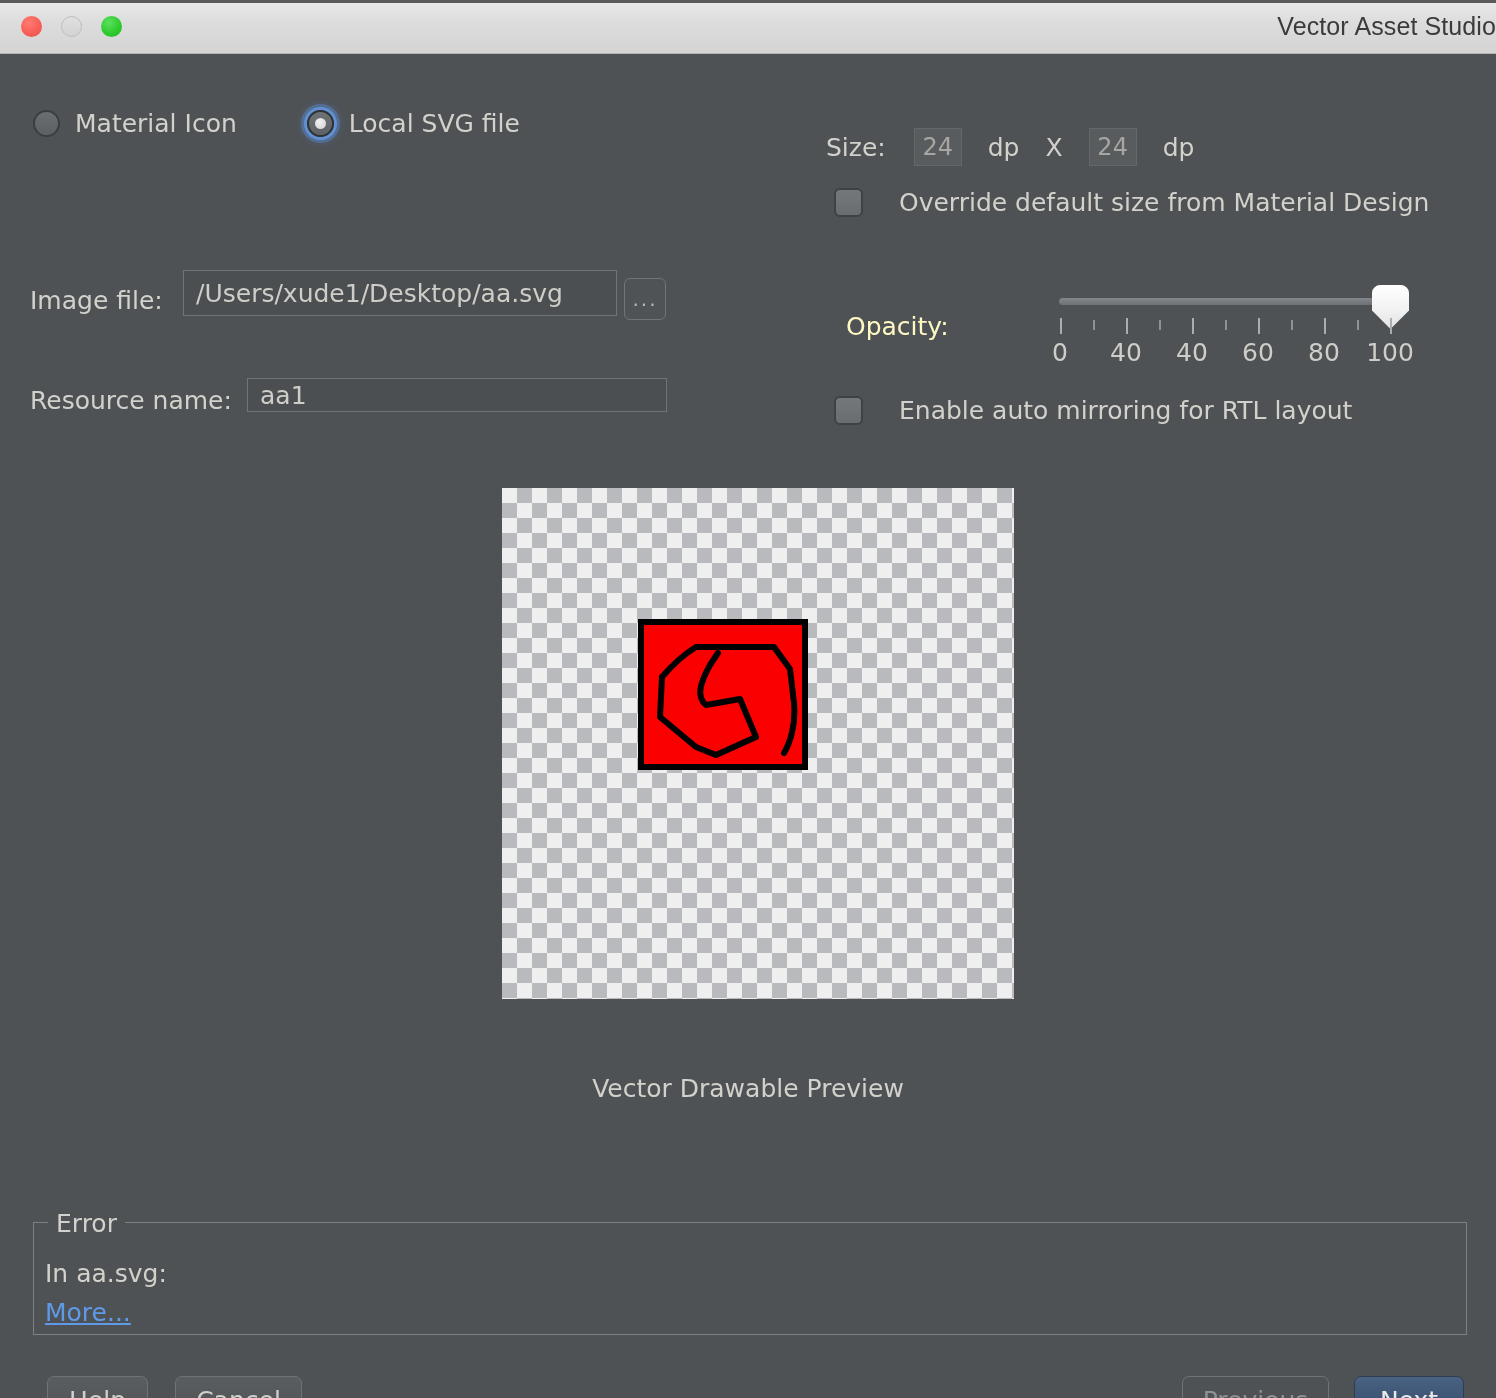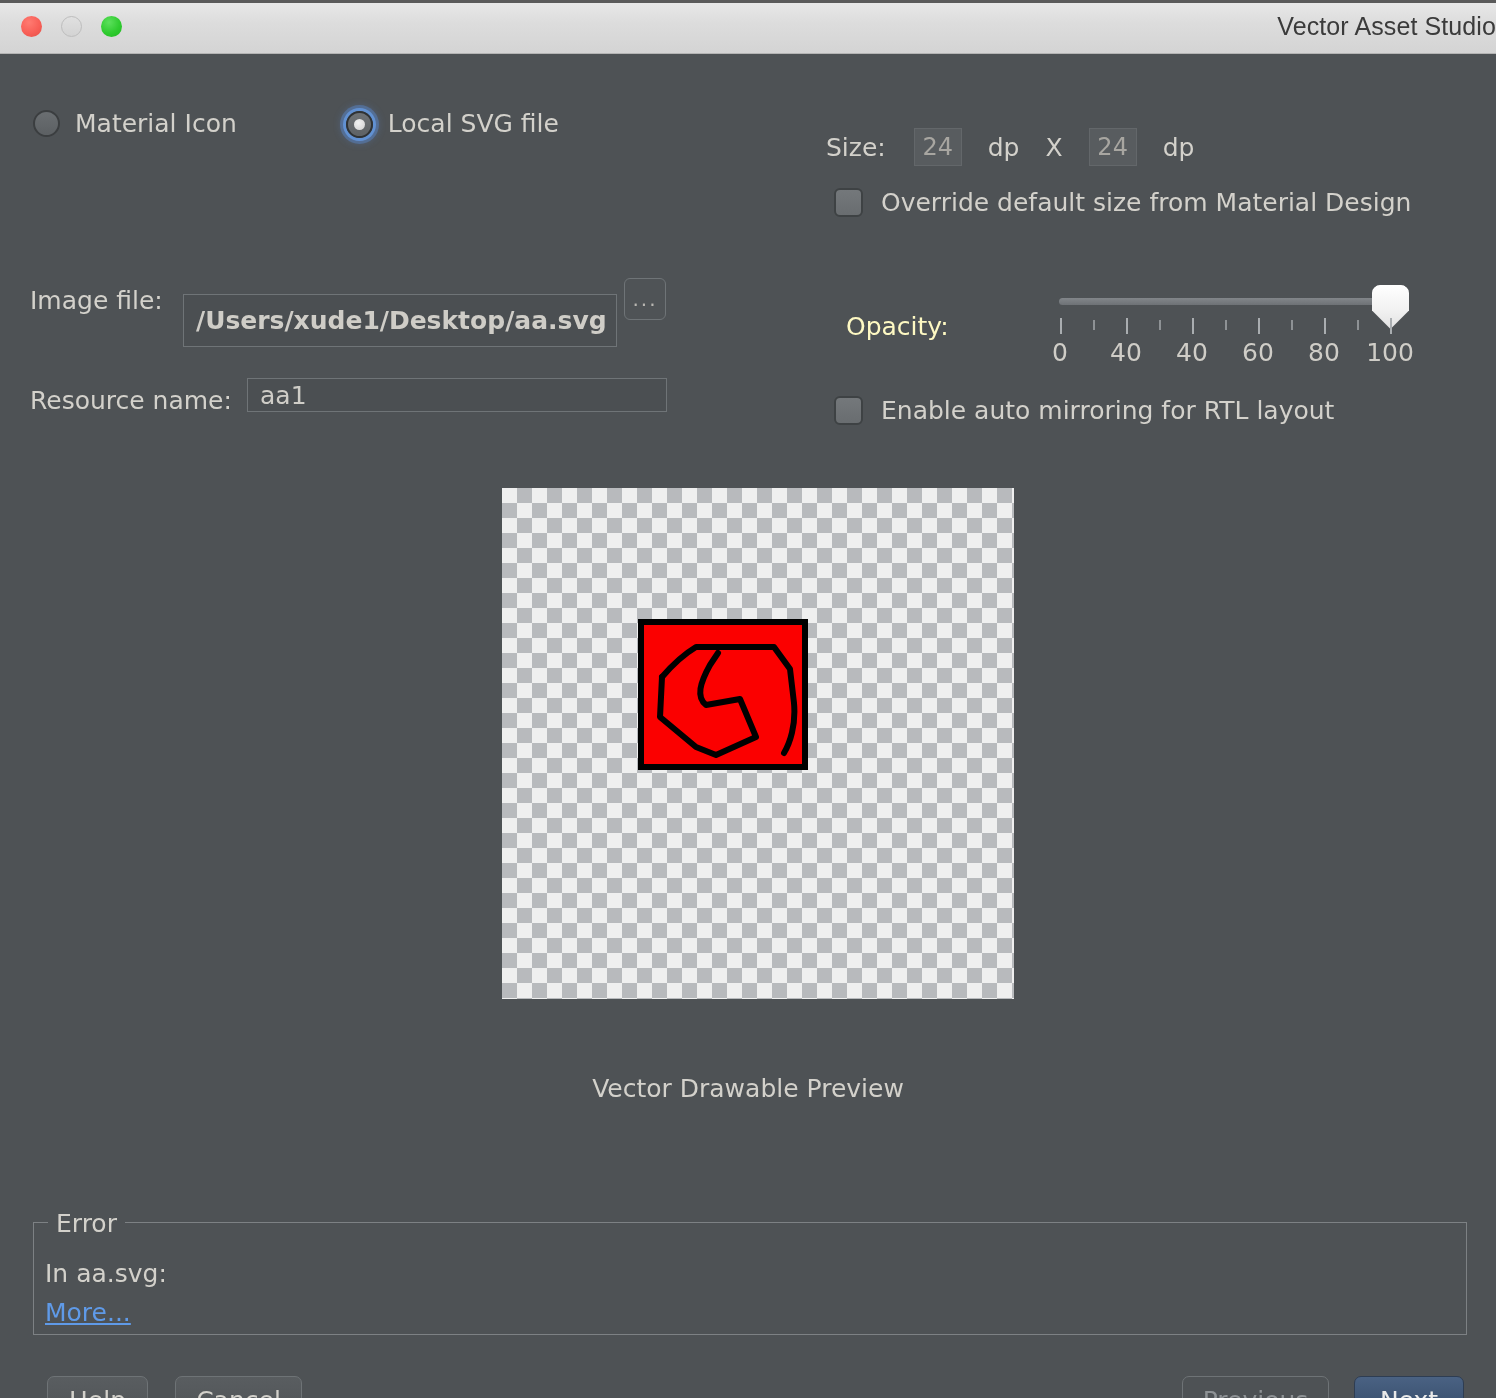--- a/index.html
+++ b/index.html
@@ -70,29 +70,29 @@
     background: #4e5255;
   }
 
   
   .source-row {
     position: absolute;
     left: 33px;
     top: 55px;
     display: flex;
     align-items: center;
-    gap: 16px;
+    gap: 0;
   }
   .radio-item {
     display: flex;
     align-items: center;
     gap: 15px;
     cursor: default;
   }
-  .radio-item + .radio-item { margin-left: 93px; align-items: flex-end; }
+  .radio-item + .radio-item { margin-left: 70px; }
   .radio {
     position: relative;
     width: 27px; height: 27px;
     border-radius: 50%;
     background: linear-gradient(180deg, #6a6e71, #5c6063);
     border: 2px solid #3b3e40;
     box-sizing: border-box;
     flex: 0 0 auto;
   }
   .radio.checked {
@@ -135,22 +135,22 @@
     border: 1px solid #6f7477;
     color: #cfcdc7;
     font-size: 25px;
     font-family: "DejaVu Sans", sans-serif;
     padding: 0 12px;
     display: flex;
     align-items: center;
     outline: none;
   }
   #input-image-file {
-    left: 183px; top: 240px;
-    width: 434px; height: 53px; font-weight: bold;
+    left: 183px; top: 216px;
+    width: 434px; height: 46px;
   }
   #input-resource-name {
     left: 247px; top: 324px;
     width: 420px; height: 34px;
   }
   .browse-btn {
     position: absolute;
     left: 624px; top: 224px;
     width: 42px; height: 42px;
     box-sizing: border-box;
@@ -192,21 +192,21 @@
   }
   .unit { margin: 0 0 0 26px; }
   .x-sep { margin: 0 0 0 26px; }
   .num-input-2 { margin-left: 26px; }
 
   
   .check-row {
     position: absolute;
     display: flex;
     align-items: center;
-    gap: 18px;
+    gap: 36px;
     text-align: center;
   }
   #chk-override { left: 834px; top: 134px; }
   #chk-rtl { left: 834px; top: 342px; }
   .checkbox {
     width: 29px; height: 29px;
     box-sizing: border-box;
     border-radius: 6px;
     background: linear-gradient(180deg, #74787b, #696d70);
     border: 2px solid #3e4244;

